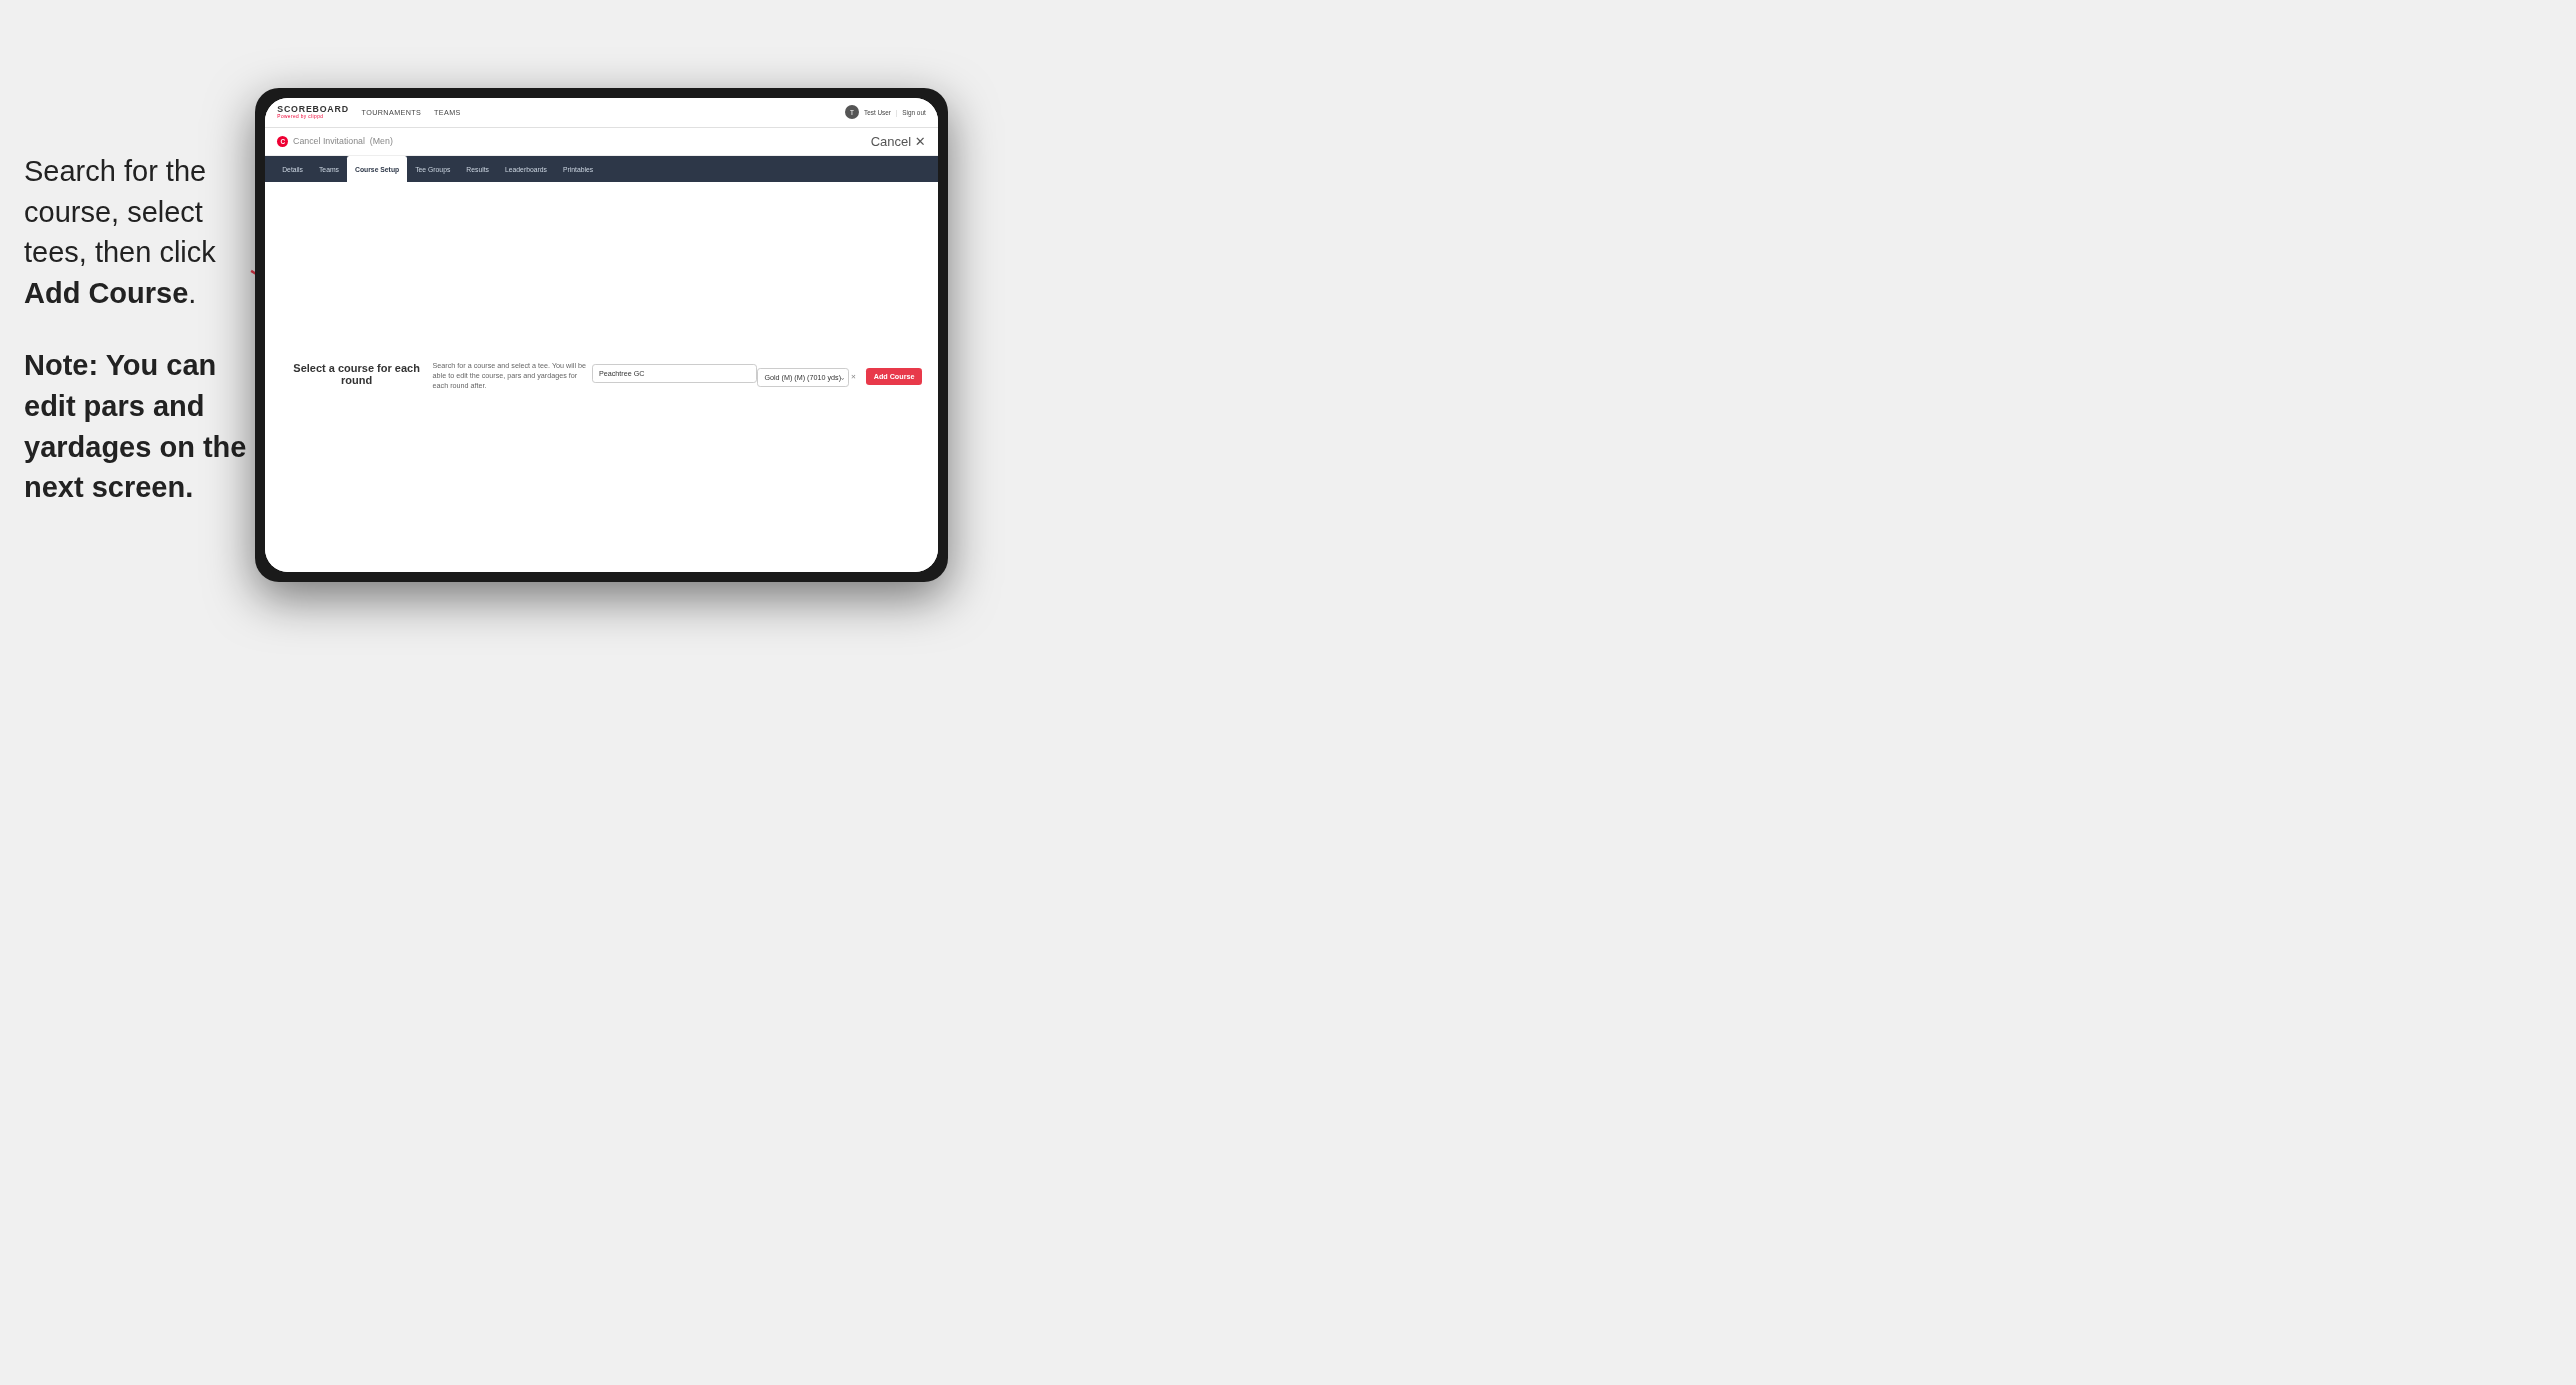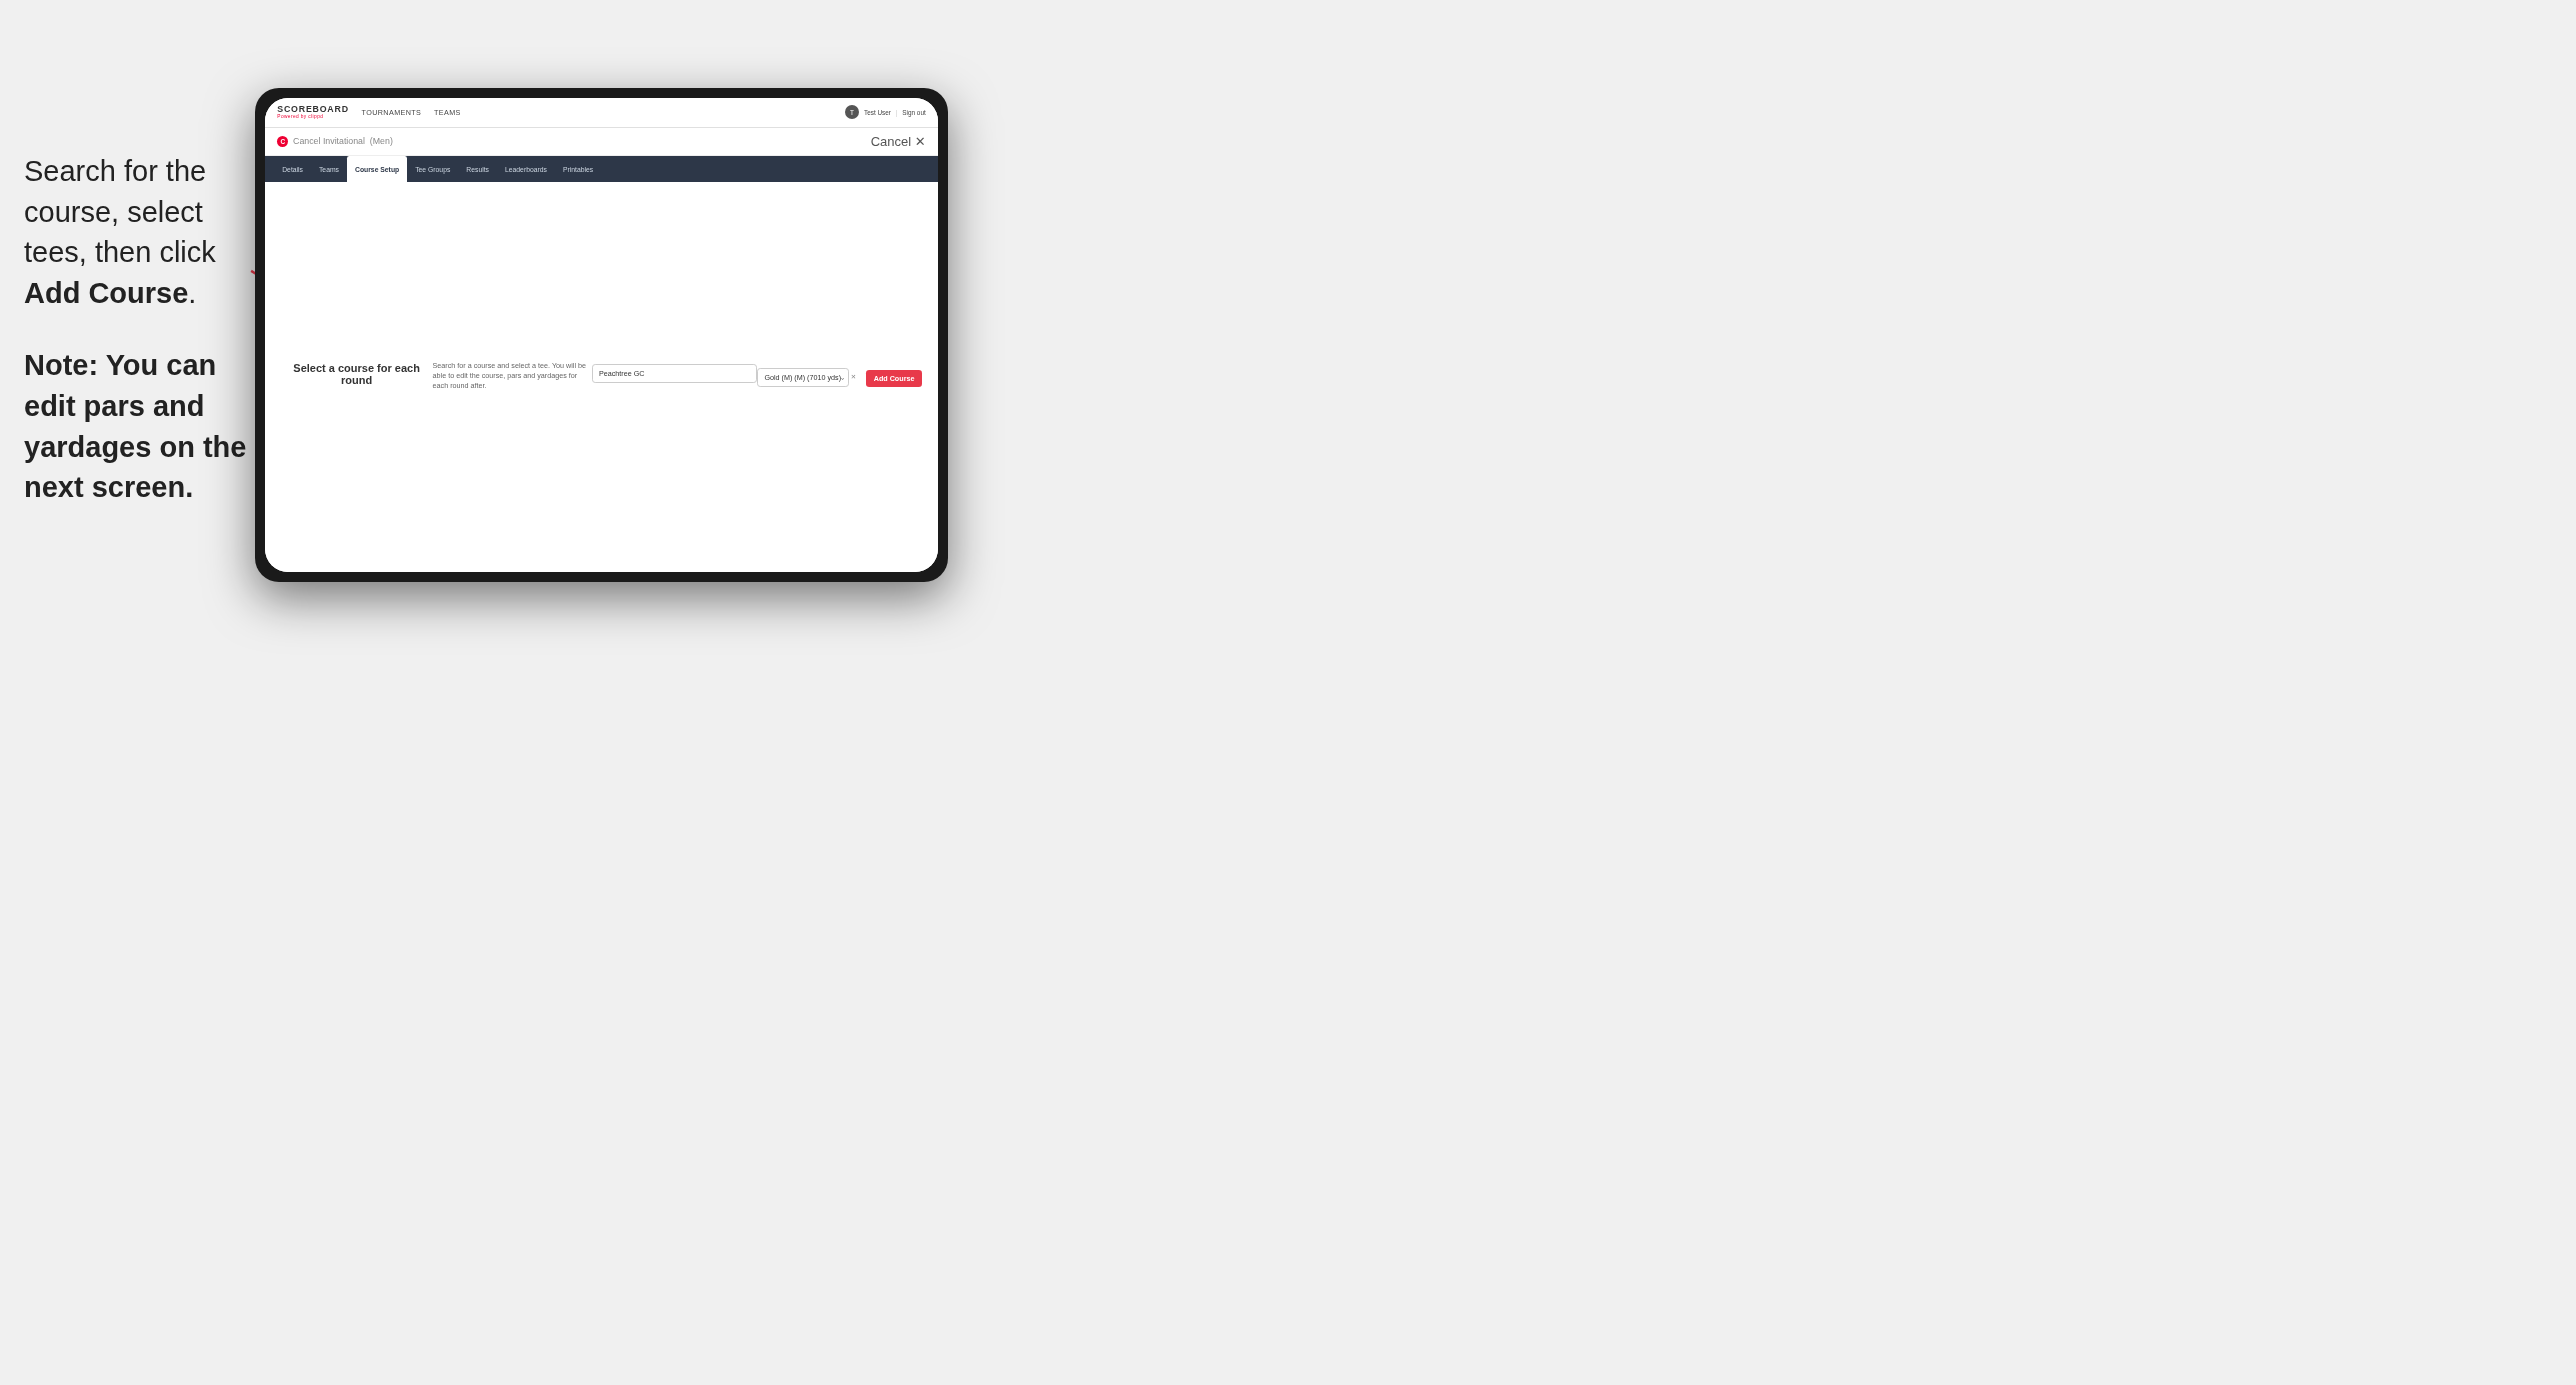--- a/index.html
+++ b/index.html
@@ -217,21 +217,21 @@
       width: 100%;
       border: 0.8px solid #ccc;
       border-radius: 3.2px;
       padding: 4px 6.4px;
       font-size: 7.2px;
       color: #333;
       outline: none;
     }
     .tee-select-row {
       display: flex;
-      align-items: flex-end;
+      align-items: flex-start;
       gap: 4.8px;
       width: 175px;
     }
     .tee-select {
       flex: 1;
       border: 0.8px solid #ccc;
       border-radius: 3.2px;
       padding: 4px 6.4px;
       font-size: 7.2px;
       color: #333;

